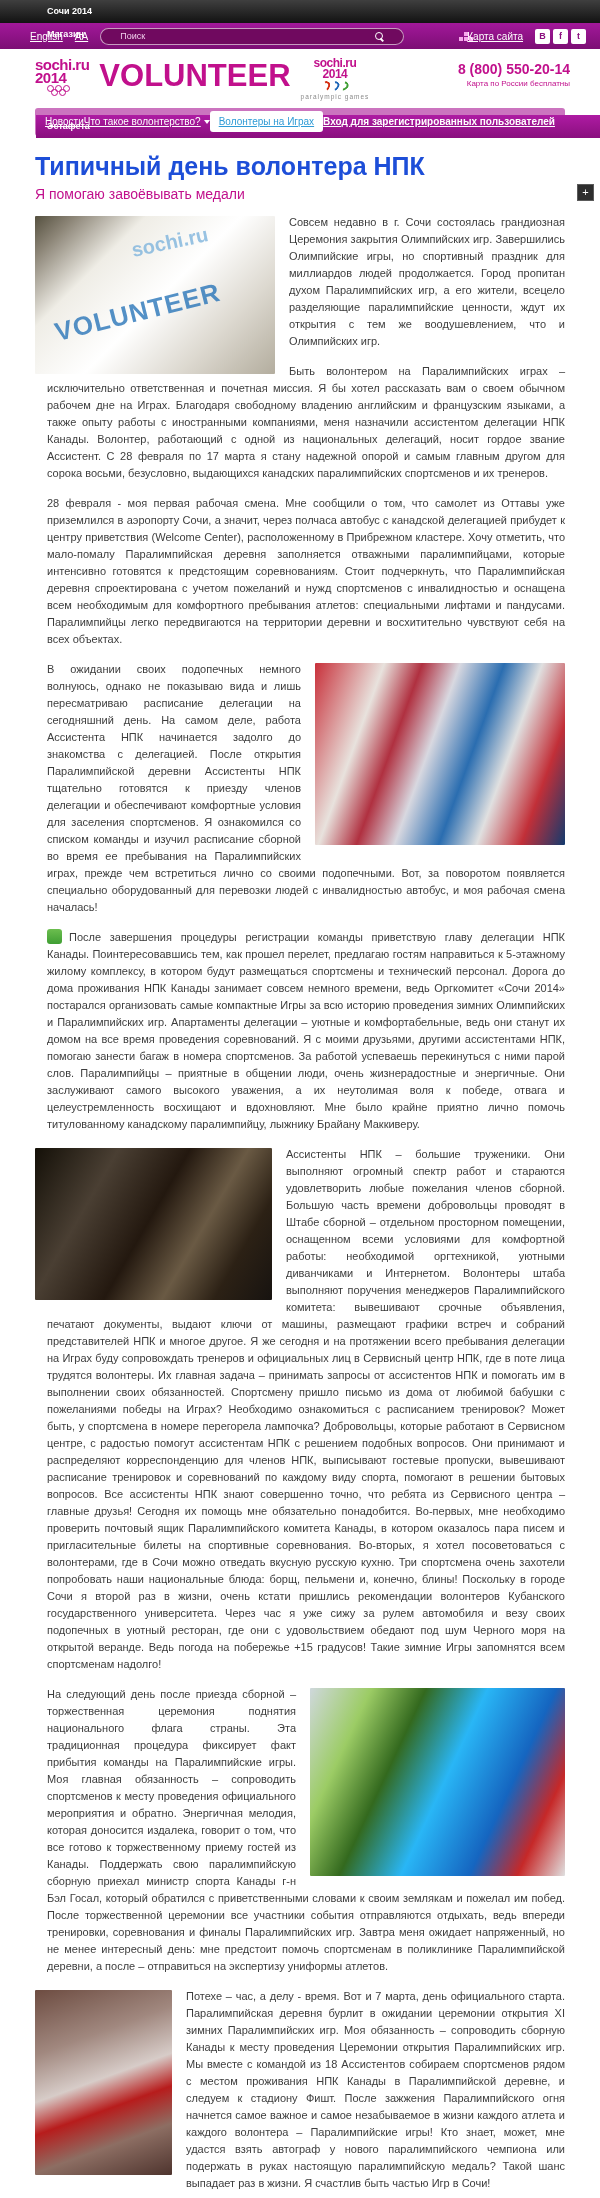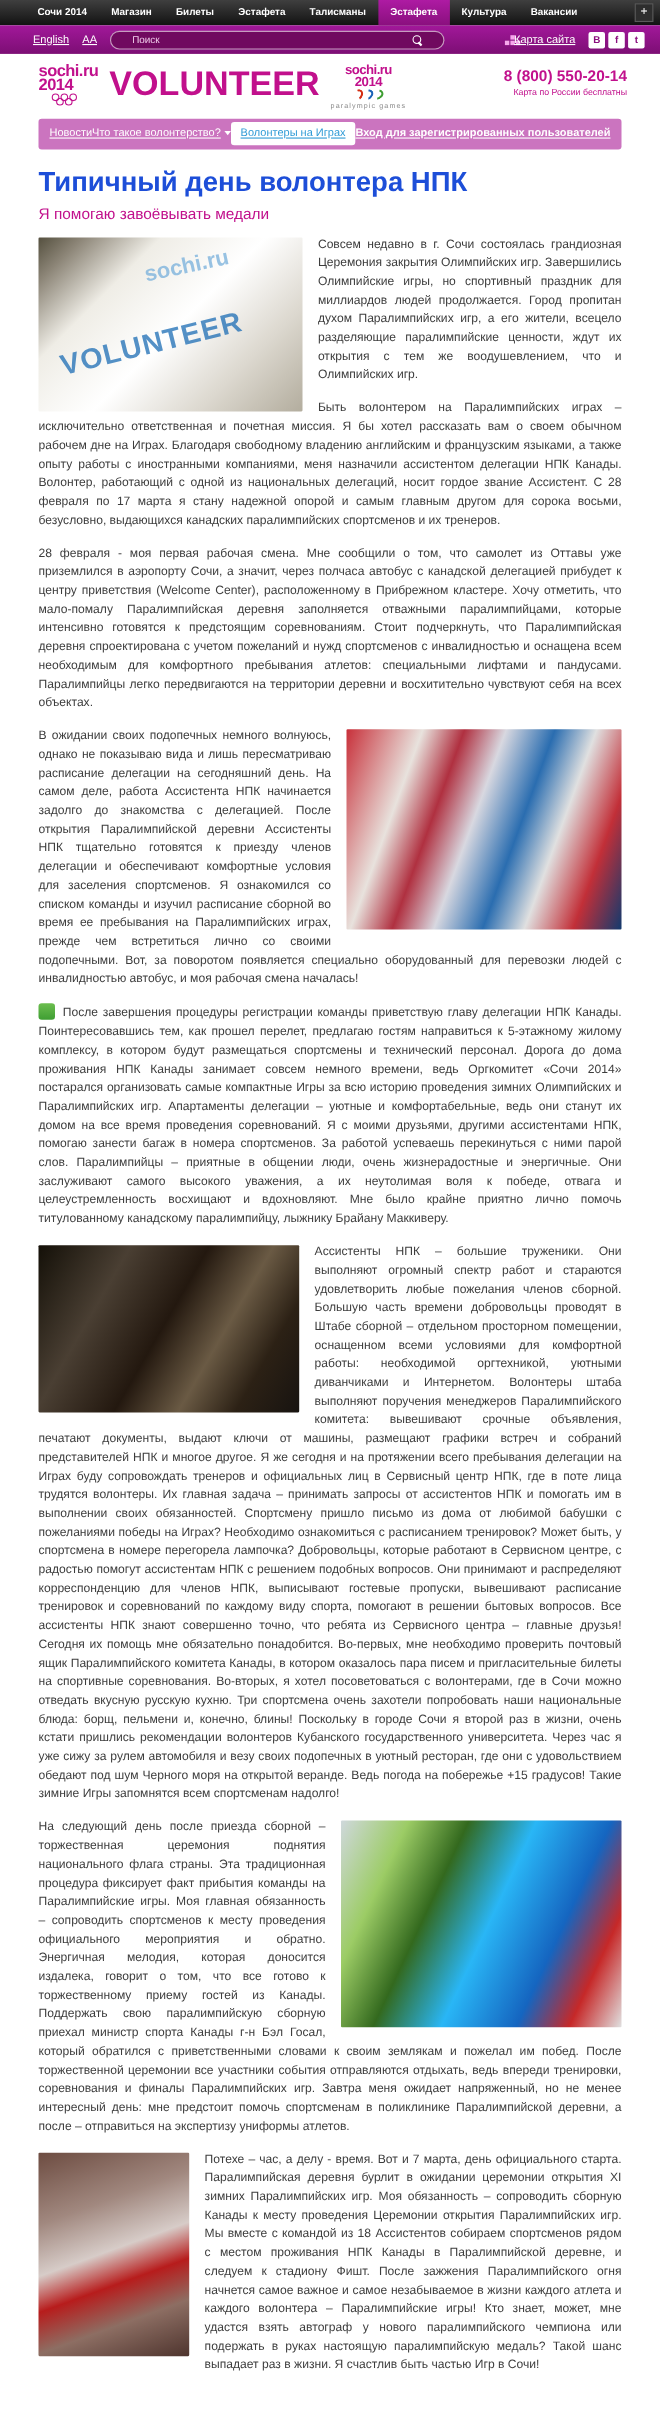--- a/index.html
+++ b/index.html
@@ -1,19 +1,19 @@
 <!DOCTYPE html>
 <html lang="ru"><head>
 <meta charset="utf-8">
 <style>
   * { box-sizing: border-box; margin: 0; padding: 0; }
   html,body { width: 600px; background:#fff; font-family:"Liberation Sans", sans-serif; }
 
   
-  .topbar { height:23px; background:linear-gradient(#3f3f3f,#121212); display:flex; align-items:stretch; padding-left:23px; }
+  .topbar { height:23px; background:linear-gradient(#3f3f3f,#121212); display:flex; align-items:stretch; padding-left:36px;flex-direction:column; }
   .tb-item { color:#fff; font-size:9px; font-weight:bold; line-height:23px; padding:0 11px; text-decoration:none; white-space:nowrap; }
   .tb-item.active { background:linear-gradient(#ae1ba3,#8a0f7e); }
   .tb-plus { margin-left:auto; margin-right:6px; align-self:center; width:17px; height:17px; background:#2e2e2e; border:1px solid #5a5a5a; color:#fff; font-size:11px; line-height:15px; text-align:center; cursor:pointer; }
 
   
   .utilbar { height:26px; background:linear-gradient(#a2189a,#7c0e74); display:flex; align-items:center; padding:0 14px 0 30px; gap:12px; }
   .ub-link { color:#fff; font-size:10px; text-decoration:underline; white-space:nowrap; }
   .search-pill { flex:0 0 auto; width:304px; height:17px; border:1px solid rgba(255,255,255,.6); border-radius:9px; background:#70095f; display:flex; align-items:center; padding:0 19px; }
   .search-pill input { flex:1; background:transparent; border:none; outline:none; color:#fff; font-size:9px; font-family:"Liberation Sans",sans-serif; }
   .search-pill input::placeholder { color:#f0cdeb; }
@@ -51,21 +51,21 @@
   .pn-row + .pn-row { margin-top:8px; }
   .pn-link { color:#fff; text-decoration:underline; white-space:nowrap; }
   .pn-link.bold { font-weight:bold; }
   .caret { display:inline-block; width:0; height:0; border-left:3px solid transparent; border-right:3px solid transparent; border-top:4px solid #fff; margin-left:3px; vertical-align:1px; }
   .pn-active { background:#fff; color:#2f9bd6; text-decoration:underline; border-radius:3px; padding:5px 9px; margin:-5px 0; white-space:nowrap; }
 
   
   .page-title { margin:16px 35px 0; font-size:25px; font-weight:bold; color:#1d4ed8; }
   .page-subtitle { margin:5px 35px 12px; font-size:14px; color:#c1108c; font-weight:normal; }
   .article { margin:0 35px; font-size:11px; line-height:17px; color:#3d3d3d; text-align:justify; overflow:visible; }
-  .article p { margin-bottom:13px; }
+  .article p { margin-bottom:13px;margin-left:12px; }
   .photo { border-radius:1px; }
   .photo.left { float:left; margin:2px 14px 6px 0; }
   .photo.right { float:right; margin:2px 0 6px 14px; }
   .ph-flag { width:240px; height:158px; position:relative; overflow:hidden;
     background:linear-gradient(135deg,#55503f 0%,#8c8577 10%,#efede6 28%,#ffffff 52%,#dcd8cf 76%,#b3ad9e 100%); }
   .ph-flag .flag-word { position:absolute; left:18px; top:88px; transform:rotate(-14deg); color:#1c6db5; font-weight:bold; font-size:26px; opacity:.75; letter-spacing:1px; }
   .ph-flag .flag-sochi { position:absolute; left:96px; top:18px; transform:rotate(-12deg); color:#7fb4dd; font-weight:bold; font-size:20px; opacity:.8; }
   .ph-interview { width:250px; height:182px;
     background:linear-gradient(110deg,#c8303a 0%,#e8e2dd 22%,#b03040 34%,#d8d8e0 46%,#2a6db0 60%,#e0e0e0 72%,#c22f38 86%,#123a6e 100%); }
   .ph-office { width:237px; height:152px;

